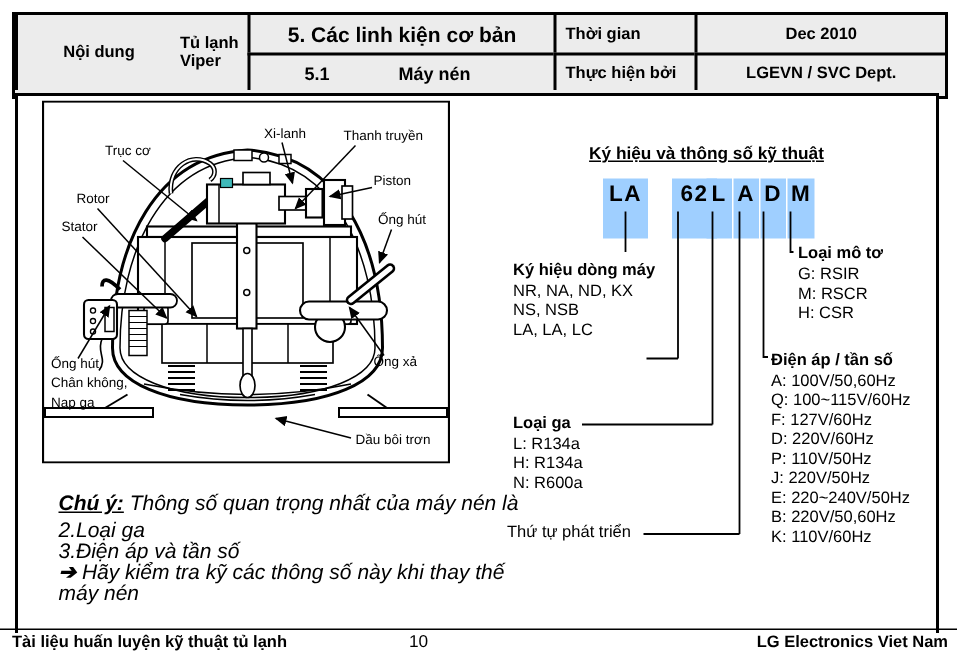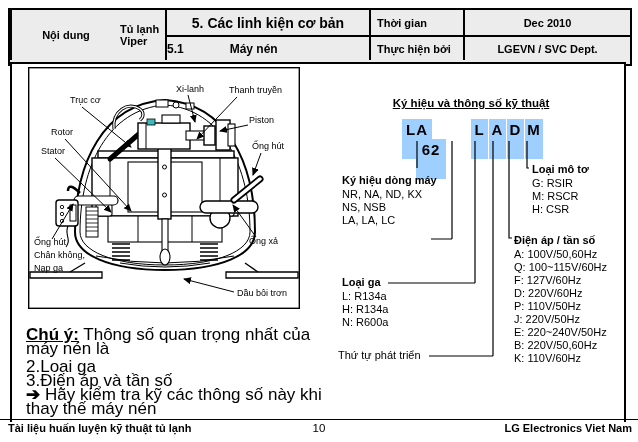--- a/index.html
+++ b/index.html
@@ -6,29 +6,29 @@
   body{width:638px;height:442px;font-family:"Liberation Sans",sans-serif;color:#000;position:relative;overflow:hidden;}
   .abs{position:absolute;}
   
   .hdr{left:8px;top:8px;width:620px;height:54px;border:2px solid #000;display:grid;
        grid-template-columns:110px 45px 204px 94px 1fr;grid-template-rows:25px 25px;background:#ececec;}
   .hcell{display:flex;align-items:center;justify-content:center;font-weight:bold;font-size:11px;box-sizing:border-box;background:#ececec;}
   .bl{border-left:2px solid #000;}
   .bt{border-top:2px solid #000;}
   .span2{grid-row:1 / span 2;}
   .htitle{font-size:14px;}
-  .hsub{font-size:12px;justify-content:flex-start;gap:46px;}
+  .hsub{font-size:12px;justify-content:flex-start;padding-left:36px;gap:46px;}
   .hlab{justify-content:flex-start;padding-left:6px;}
   
   .content{left:10px;top:62px;width:612px;height:358px;border:2px solid #000;border-bottom:none;background:#fff;}
   .spec-head{left:319px;top:7px;width:280px;text-align:center;font-weight:bold;font-size:11.5px;text-decoration:underline;margin-top:26px;}
   .codebox{top:55px;height:40px;line-height:22px;text-align:center;font-weight:bold;font-size:15px;background:#9FCFFF;letter-spacing:1px;}
   .blk{font-size:11px;line-height:13px;}
   .blk .lab{font-weight:bold;margin-bottom:1px;}
-  .note{left:14px;top:264px;font-size:17px;line-height:14px;width:320px;}
+  .note{left:27px;top:264px;font-size:14px;line-height:14px;width:320px;font-style:italic;}
   .note .t1{margin-bottom:4px;}
   .note .cu{font-weight:bold;text-decoration:underline;}
   .ftr{top:422px;left:0;width:638px;height:18px;font-size:11px;}
   .rule{left:0;top:419px;width:638px;border-top:1.5px solid #000;}
   svg text{font-family:"Liberation Sans",sans-serif;font-size:9px;fill:#000;}
 </style>
 </head>
 <body>
 
 <div class="abs hdr">
@@ -151,21 +151,21 @@
     <text x="221" y="177">Ống xả</text>
     <text x="6" y="178">Ống hút</text>
     <text x="6" y="191">Chân không,</text>
     <text x="6" y="204">Nạp ga</text>
     <text x="209" y="229">Dầu bôi trơn</text>
   </svg>
 
   <div class="abs spec-head">Ký hiệu và thông số kỹ thuật</div>
 
   <div class="abs codebox" style="left:390px;width:30px;">LA</div>
-  <div class="abs codebox" style="left:404px;width:30px;margin-top:20px;">62</div>
+  <div class="abs codebox" style="left:436px;width:30px;">62</div>
   <div class="abs codebox" style="left:459px;width:17px;">L</div>
   <div class="abs codebox" style="left:477px;width:17px;">A</div>
   <div class="abs codebox" style="left:495px;width:17px;">D</div>
   <div class="abs codebox" style="left:513px;width:18px;">M</div>
 
   <svg class="abs" style="left:0;top:0;pointer-events:none;" width="608" height="352" viewBox="0 0 608 352">
     <g stroke="#000" stroke-width="1.2" fill="none">
       <path d="M405,77 V104"></path>
       <path d="M440,77 V175 M419,175 H440"></path>
       <path d="M463,77 V219 M376,219 H463"></path>
@@ -222,15 +222,15 @@
     <div>3.Điện áp và tần số</div>
     <div>
       <span style="font-weight:bold;">➔ </span><span>Hãy kiểm tra kỹ các thông số này khi thay thế máy nén</span>
     </div>
   </div>
 </div>
 
 <div class="abs rule"></div>
 <div class="abs ftr">
   <span class="abs" style="left:8px;font-weight:bold;">Tài liệu huấn luyện kỹ thuật tủ lạnh</span>
-  <span class="abs" style="left:0;width:638px;text-align:center;font-size:11.5px;">10</span>
+  <span class="abs" style="left:0;width:558px;text-align:center;font-size:11.5px;">10</span>
   <span class="abs" style="right:6px;font-weight:bold;">LG Electronics Viet Nam</span>
 </div>
 
 </body></html>

